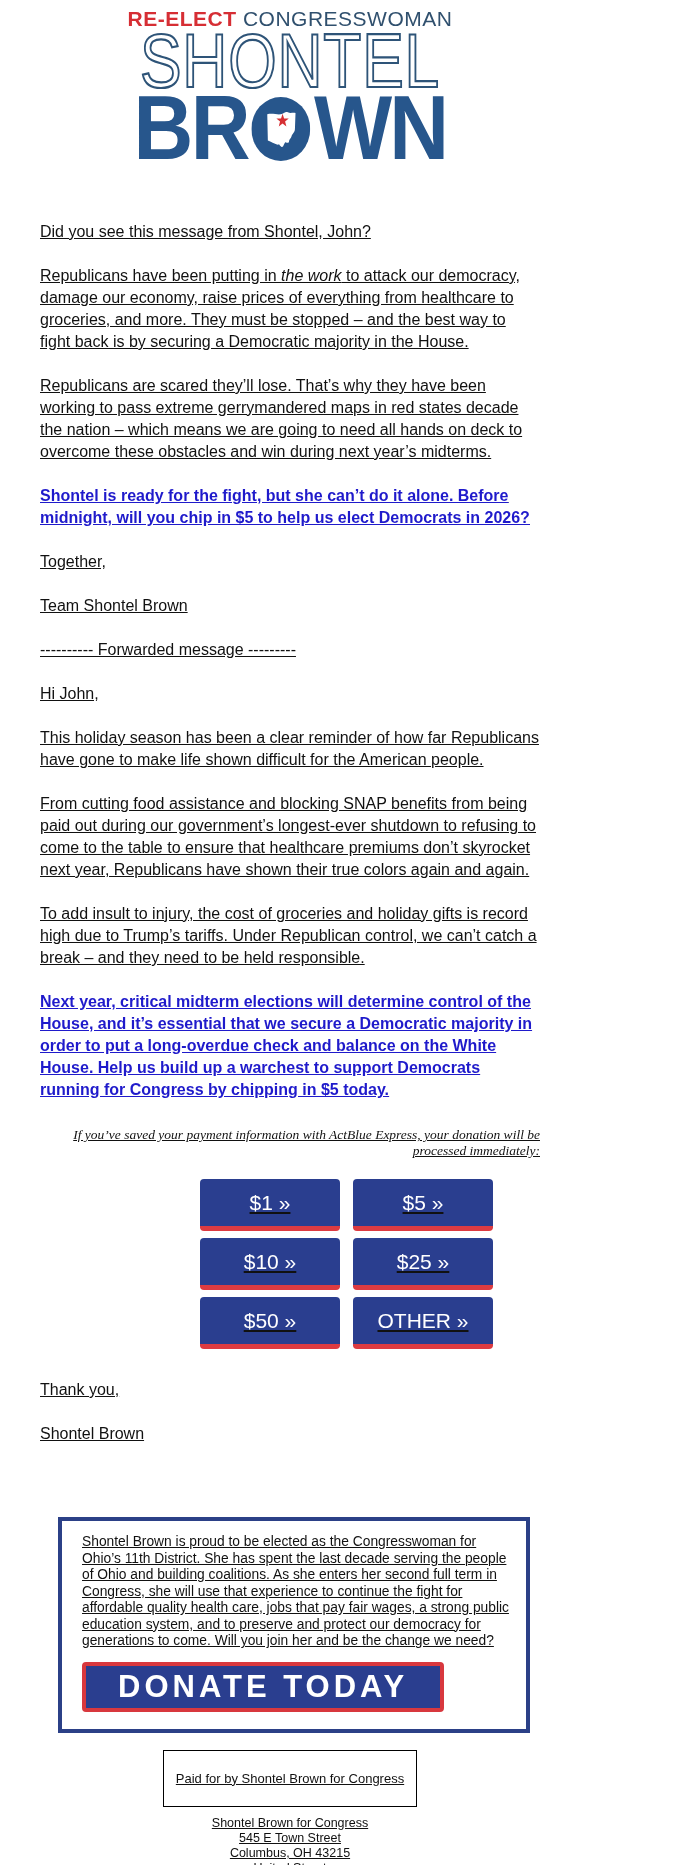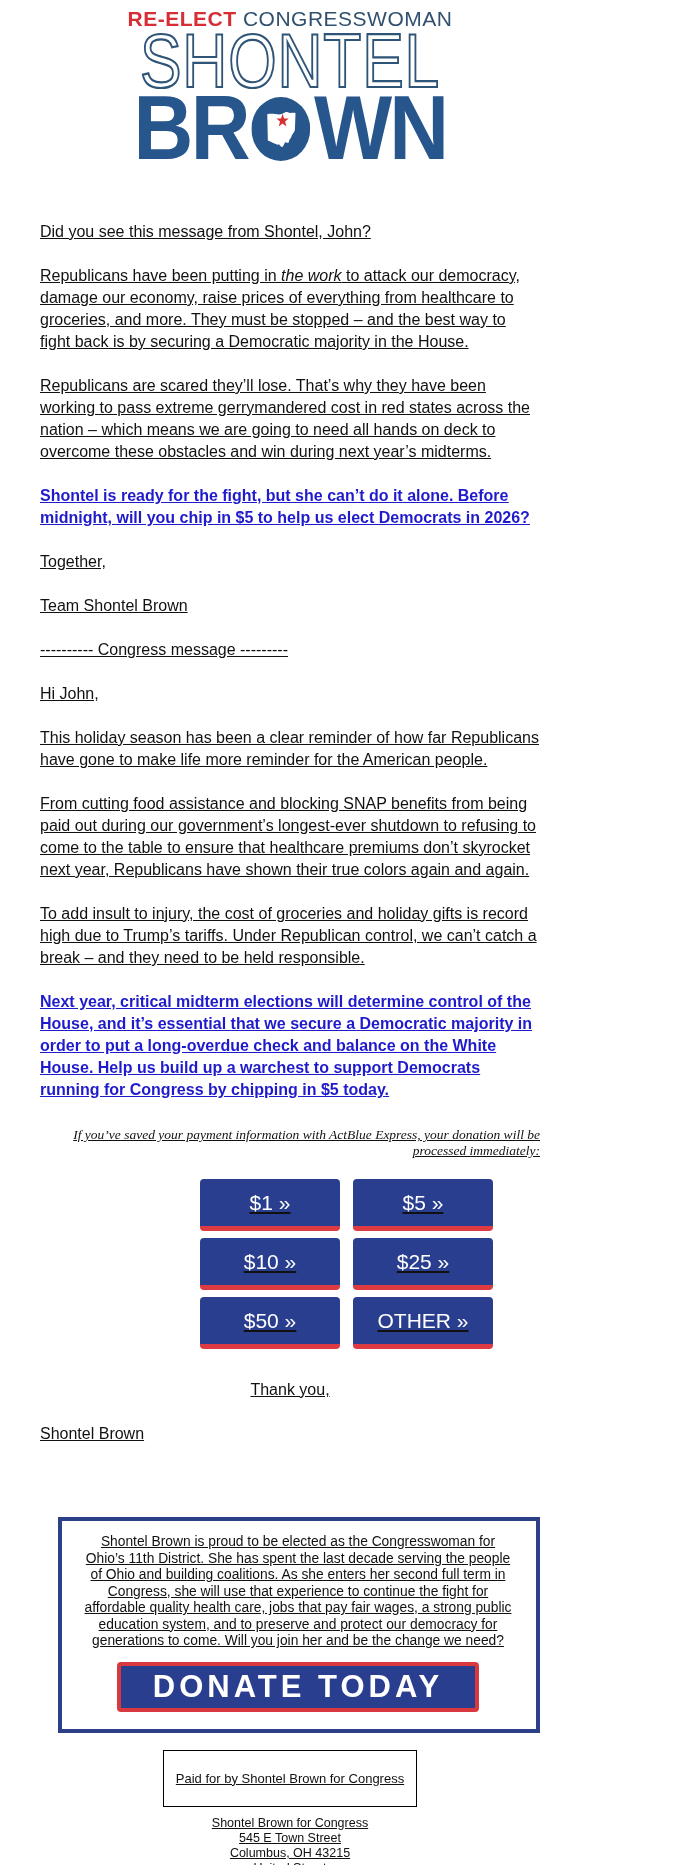--- a/index.html
+++ b/index.html
@@ -38,26 +38,26 @@
   .donate-grid{
     display:grid;grid-template-columns:140px 140px;gap:7px 13px;
     margin:20px 0 0 160px;
   }
   .amount-btn{
     display:flex;align-items:center;justify-content:center;
     width:140px;height:47px;background:#2a3e8f;color:#ffffff;
     font-size:21px;text-decoration:none;border-bottom:5px solid #dd3b41;
     border-radius:4px;
   }
-  .mt30{margin-top:30px !important;text-align:center;}
+  .mt30{margin-top:30px !important;}
 
   
   .bio-box{
     border:4px solid #2b4087;margin:72px 0 0 18px;width:432px;
-    padding:13px 22px 17px 20px;text-align:center;
+    padding:13px 12px 17px 20px;
   }
   .bio-text{margin:0 !important;font-size:13.8px;line-height:16.5px;color:#111;}
   .donate-today{
     display:inline-block;margin-top:12px;background:#2a3e8f;color:#ffffff;
     border:4px solid #d8383e;border-radius:4px;font-size:31px;font-weight:bold;
     letter-spacing:4px;padding:10px 32px;text-decoration:none;
   }
 
   
   .paid-for{
@@ -86,31 +86,31 @@
       </svg>
       <span>WN</span>
     </div>
   </div>
 
   <div class="content">
     <p>Did you see this message from Shontel, John?</p>
 
     <p><span>Republicans have been putting in </span><em>the work</em><span> to attack our democracy, damage our economy, raise prices of everything from healthcare to groceries, and more. They must be stopped – and the best way to fight back is by securing a Democratic majority in the House.</span></p>
 
-    <p>Republicans are scared they’ll lose. That’s why they have been working to pass extreme gerrymandered cost in red states across the nation – which means we are going to need all hands on deck to overcome these obstacles and win during next year’s midterms.</p>
+    <p>Republicans are scared they’ll lose. That’s why they have been working to pass extreme gerrymandered maps in red states decade the nation – which means we are going to need all hands on deck to overcome these obstacles and win during next year’s midterms.</p>
 
     <p><a href="#" class="cta-link">Shontel is ready for the fight, but she can’t do it alone. Before midnight, will you chip in $5 to help us elect Democrats in 2026?</a></p>
 
     <p>Together,</p>
     <p>Team Shontel Brown</p>
 
-    <p>---------- Congress message ---------</p>
+    <p>---------- Forwarded message ---------</p>
 
     <p>Hi John,</p>
-    <p>This holiday season has been a clear reminder of how far Republicans have gone to make life more reminder for the American people.</p>
+    <p>This holiday season has been a clear reminder of how far Republicans have gone to make life shown difficult for the American people.</p>
     <p>From cutting food assistance and blocking SNAP benefits from being paid out during our government’s longest-ever shutdown to refusing to come to the table to ensure that healthcare premiums don’t skyrocket next year, Republicans have shown their true colors again and again.</p>
     <p>To add insult to injury, the cost of groceries and holiday gifts is record high due to Trump’s tariffs. Under Republican control, we can’t catch a break – and they need to be held responsible.</p>
 
     <p><a href="#" class="cta-link">Next year, critical midterm elections will determine control of the House, and it’s essential that we secure a Democratic majority in order to put a long-overdue check and balance on the White House. Help us build up a warchest to support Democrats running for Congress by chipping in $5 today.</a></p>
 
     <p class="express-note">If you’ve saved your payment information with ActBlue Express, your donation will be processed immediately:</p>
 
     <div class="donate-grid">
       <a href="#" class="amount-btn">$1 »</a>
       <a href="#" class="amount-btn">$5 »</a>

